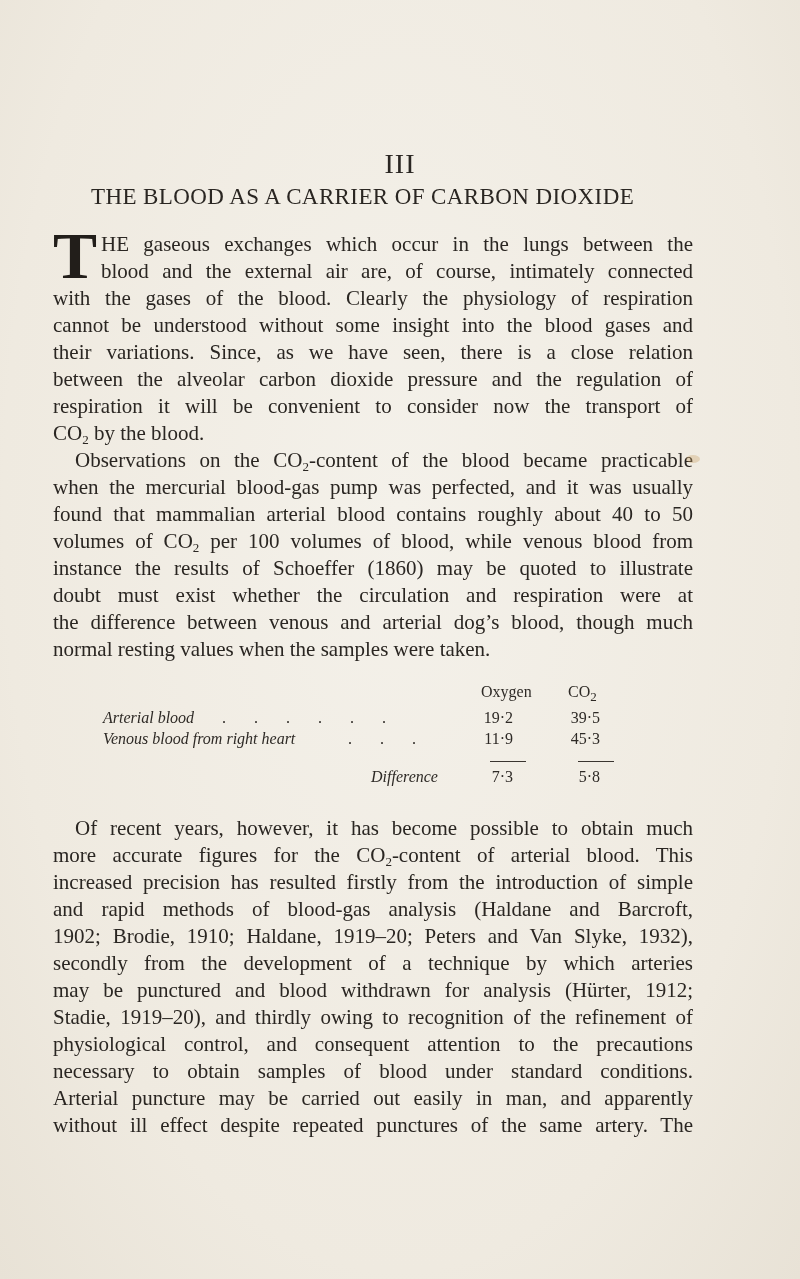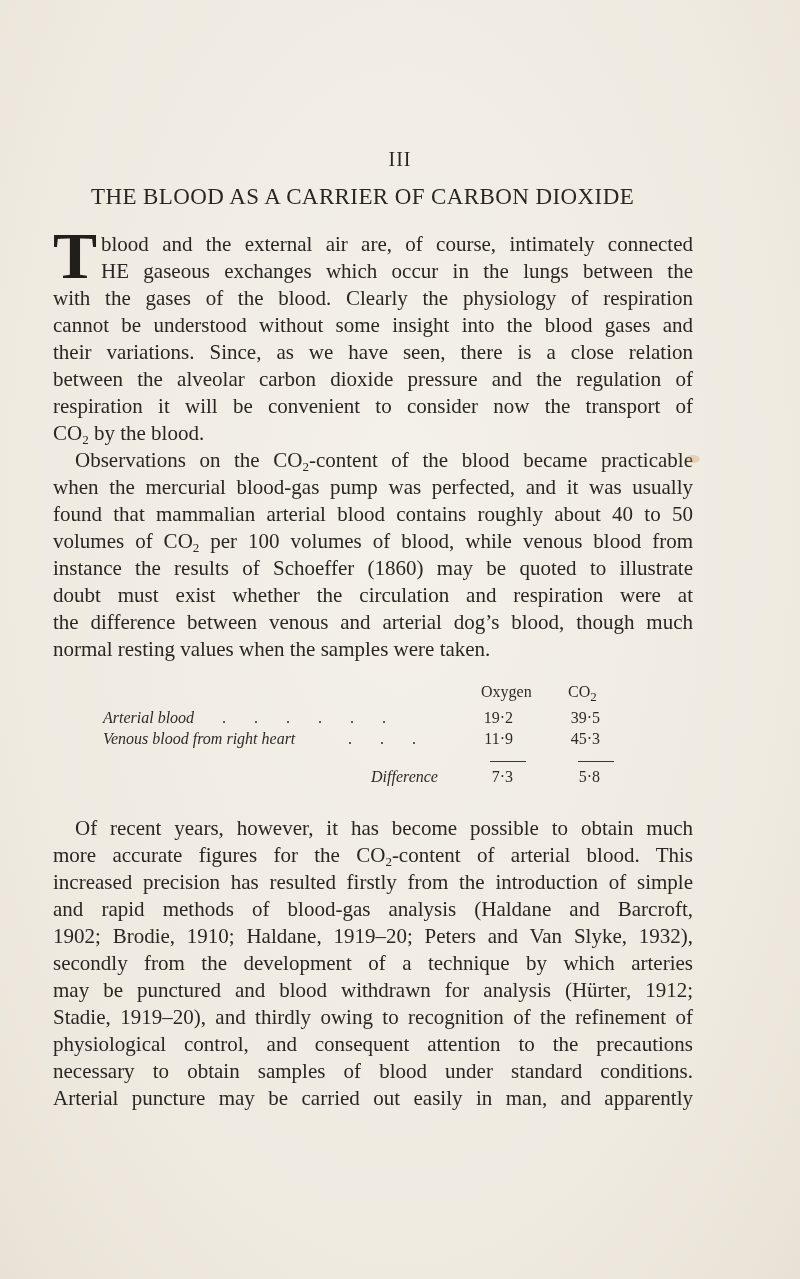--- a/index.html
+++ b/index.html
@@ -19,21 +19,21 @@
   .page {
     position: absolute;
     left: 0; top: 0;
     width: 800px; height: 1279px;
   }
   .chapter-num {
     position: absolute;
     top: 148px;
     left: 0; width: 800px;
     text-align: center;
-    font-size: 20px;
+    font-size: 28px;
     letter-spacing: 1px;
   }
   .chapter-title {
     position: absolute;
     top: 184px;
     left: 54px;
     width: 700px;
     font-size: 23px;
     letter-spacing: 0.4px;
     white-space: nowrap;
@@ -132,22 +132,22 @@
 
 <div class="page">
 
   <div class="chapter-num">III</div>
   <div class="chapter-title">THE BLOOD AS A CARRIER OF CARBON DIOXIDE</div>
 
   <div class="dropcap-wrap">
     <span class="dropcap">T</span>
   </div>
   <div class="p1-first">
+    <span class="line">HE gaseous exchanges which occur in the lungs between the</span>
     <span class="line">blood and the external air are, of course, intimately connected</span>
-    <span class="line">HE gaseous exchanges which occur in the lungs between the</span>
   </div>
   <div class="body-text" style="top:285px;">
     <span class="line">with the gases of the blood.  Clearly the physiology of respiration</span>
     <span class="line">cannot be understood without some insight into the blood gases and</span>
     <span class="line">their variations.  Since, as we have seen, there is a close relation</span>
     <span class="line">between the alveolar carbon dioxide pressure and the regulation of</span>
     <span class="line">respiration it will be convenient to consider now the transport of</span>
     <span class="line last"><span>CO</span><sub>2</sub><span> by the blood.</span></span>
   </div>
 
@@ -190,15 +190,16 @@
     <span class="line"><span>more accurate figures for the CO</span><sub>2</sub><span>-content of arterial blood.  This</span></span>
     <span class="line">increased precision has resulted firstly from the introduction of simple</span>
     <span class="line">and rapid methods of blood-gas analysis (Haldane and Barcroft,</span>
     <span class="line">1902; Brodie, 1910; Haldane, 1919–20; Peters and Van Slyke, 1932),</span>
     <span class="line">secondly from the development of a technique by which arteries</span>
     <span class="line">may be punctured and blood withdrawn for analysis (Hürter, 1912;</span>
     <span class="line">Stadie, 1919–20), and thirdly owing to recognition of the refinement of</span>
     <span class="line">physiological control, and consequent attention to the precautions</span>
     <span class="line">necessary to obtain samples of blood under standard conditions.</span>
     <span class="line">Arterial puncture may be carried out easily in man, and apparently</span>
+    <span class="line">without ill effect despite repeated punctures of the same artery.  The</span>
   </div>
 
 </div>
 
 </body></html>

